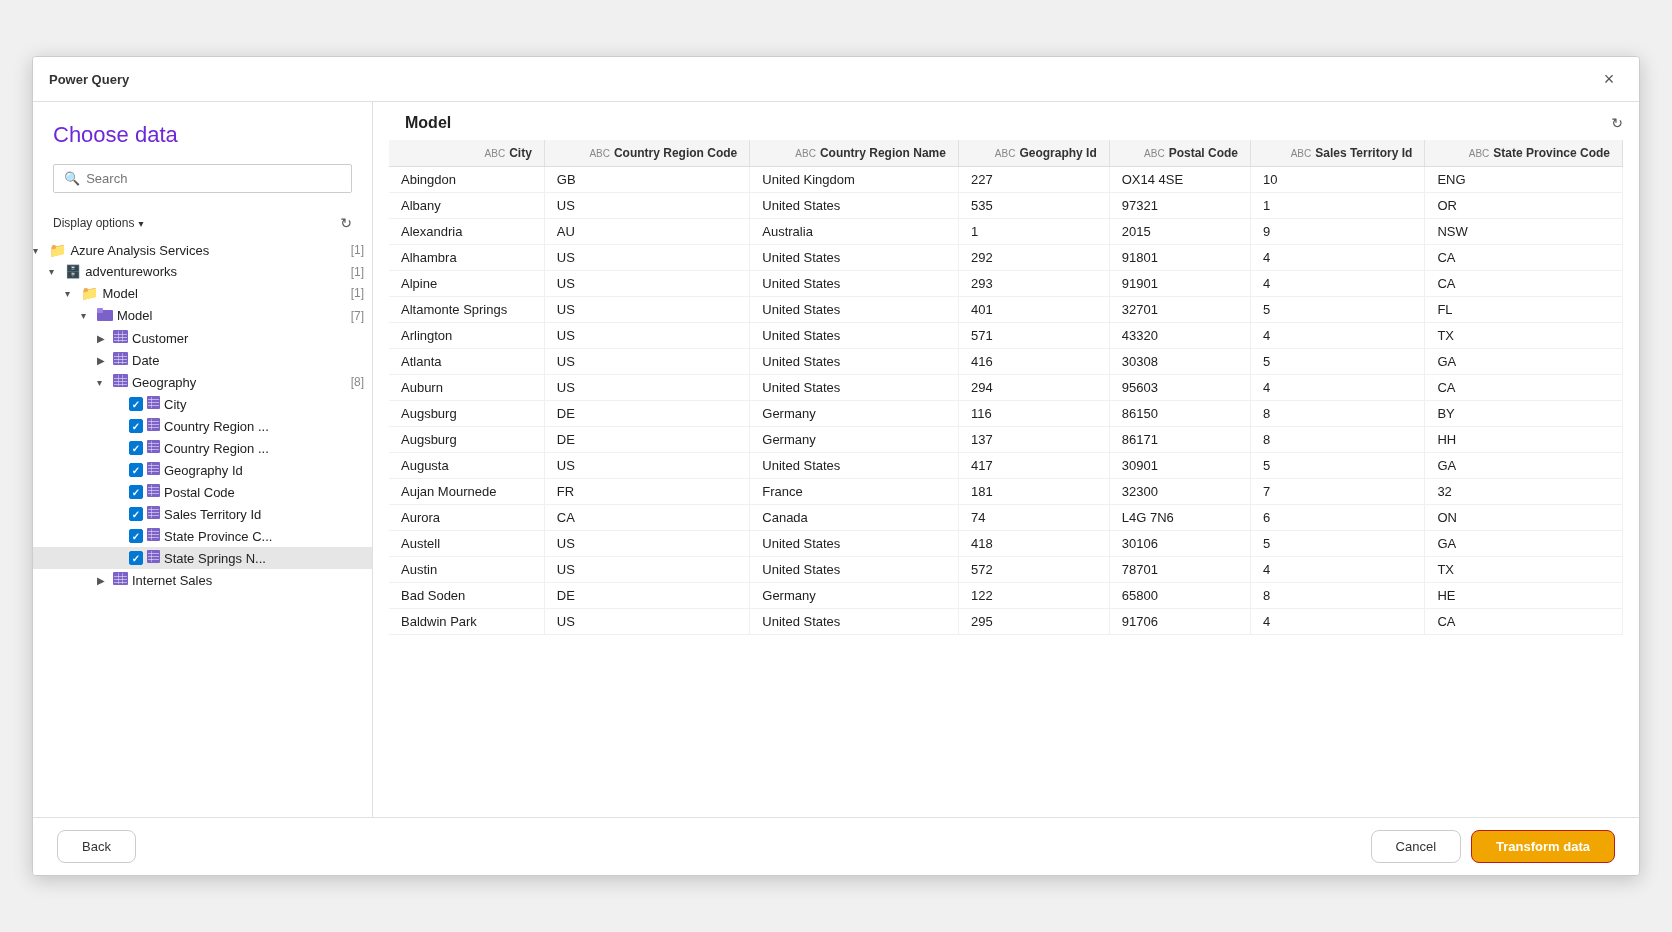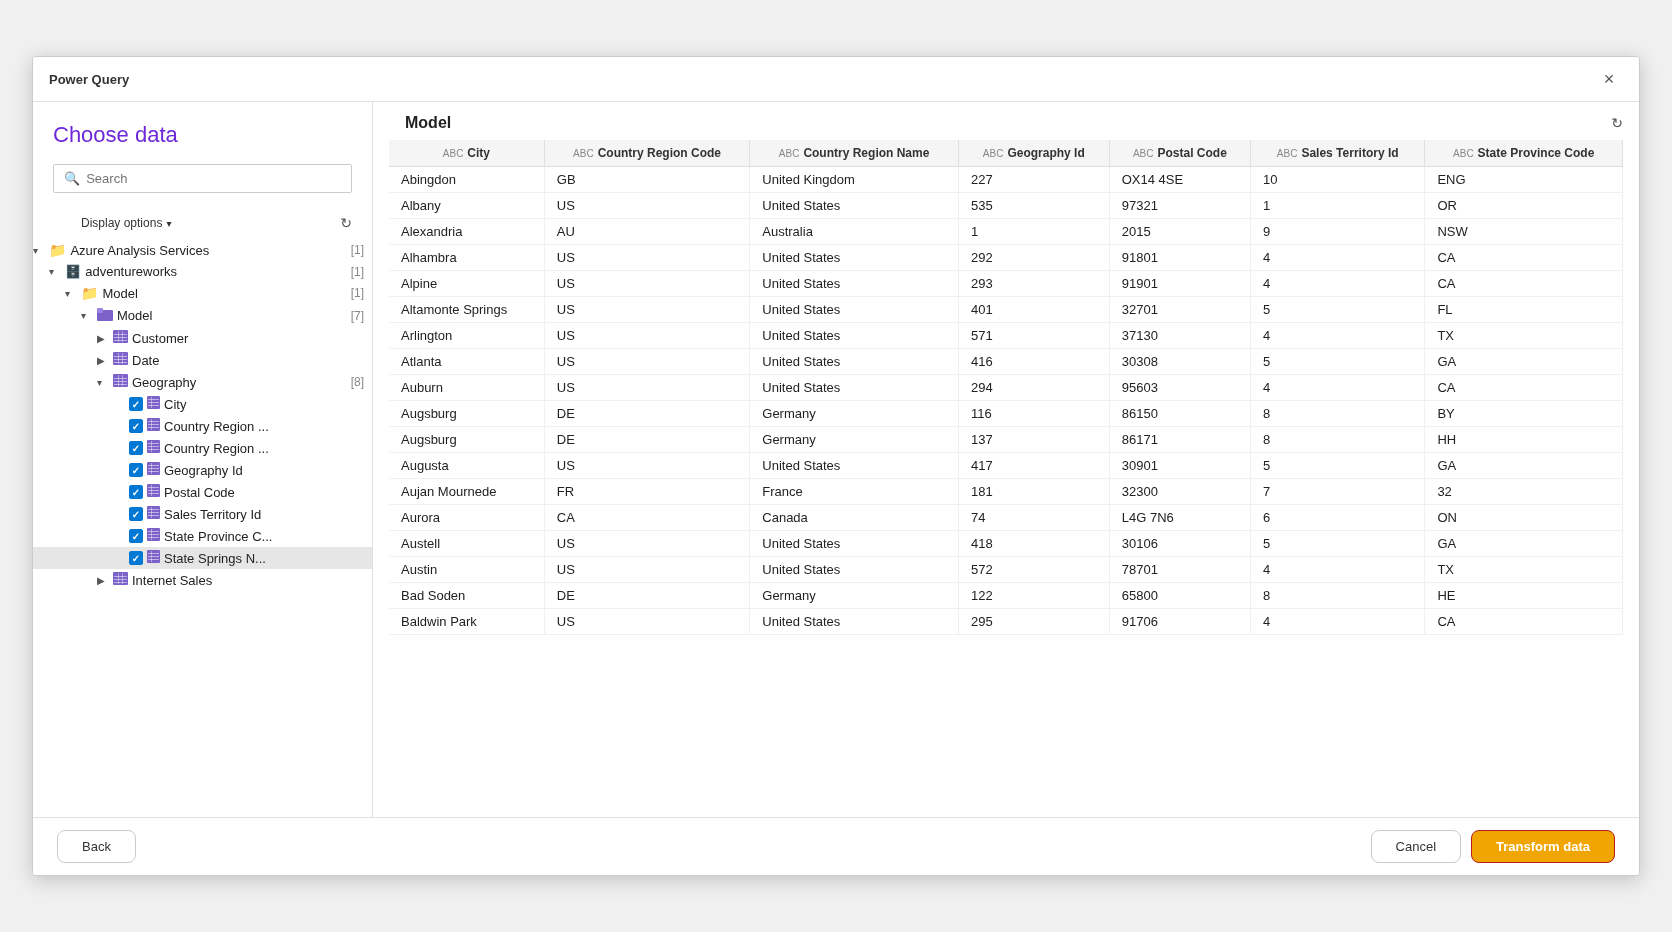--- a/index.html
+++ b/index.html
@@ -90,21 +90,20 @@
       flex: 1;
       font-size: 13px;
       color: #555;
     }
 
     .display-options-row {
       display: flex;
       align-items: center;
       justify-content: space-between;
       padding: 4px 20px 4px 20px;
-      margin-left: 28px;
     }
 
     .display-options-btn {
       display: flex;
       align-items: center;
       gap: 4px;
       font-size: 12px;
       color: #333;
       cursor: pointer;
       border: none;
@@ -202,21 +201,21 @@
 
     thead th {
       background: #f5f5f5;
       border-bottom: 1px solid #ddd;
       border-right: 1px solid #e0e0e0;
       padding: 6px 12px;
       font-weight: 600;
       font-size: 12px;
       color: #333;
       white-space: nowrap;
-      text-align: center;
+      text-align: right;
       position: sticky;
       top: 0;
       z-index: 1;
     }
 
     thead th .col-type {
       color: #888;
       font-size: 10px;
       margin-right: 4px;
       font-weight: normal;
@@ -573,21 +572,21 @@
                 <td>401</td>
                 <td>32701</td>
                 <td>5</td>
                 <td>FL</td>
               </tr>
               <tr>
                 <td>Arlington</td>
                 <td>US</td>
                 <td>United States</td>
                 <td>571</td>
-                <td>37130</td>
+                <td>43320</td>
                 <td>4</td>
                 <td>TX</td>
               </tr>
               <tr>
                 <td>Atlanta</td>
                 <td>US</td>
                 <td>United States</td>
                 <td>416</td>
                 <td>30308</td>
                 <td>5</td>

